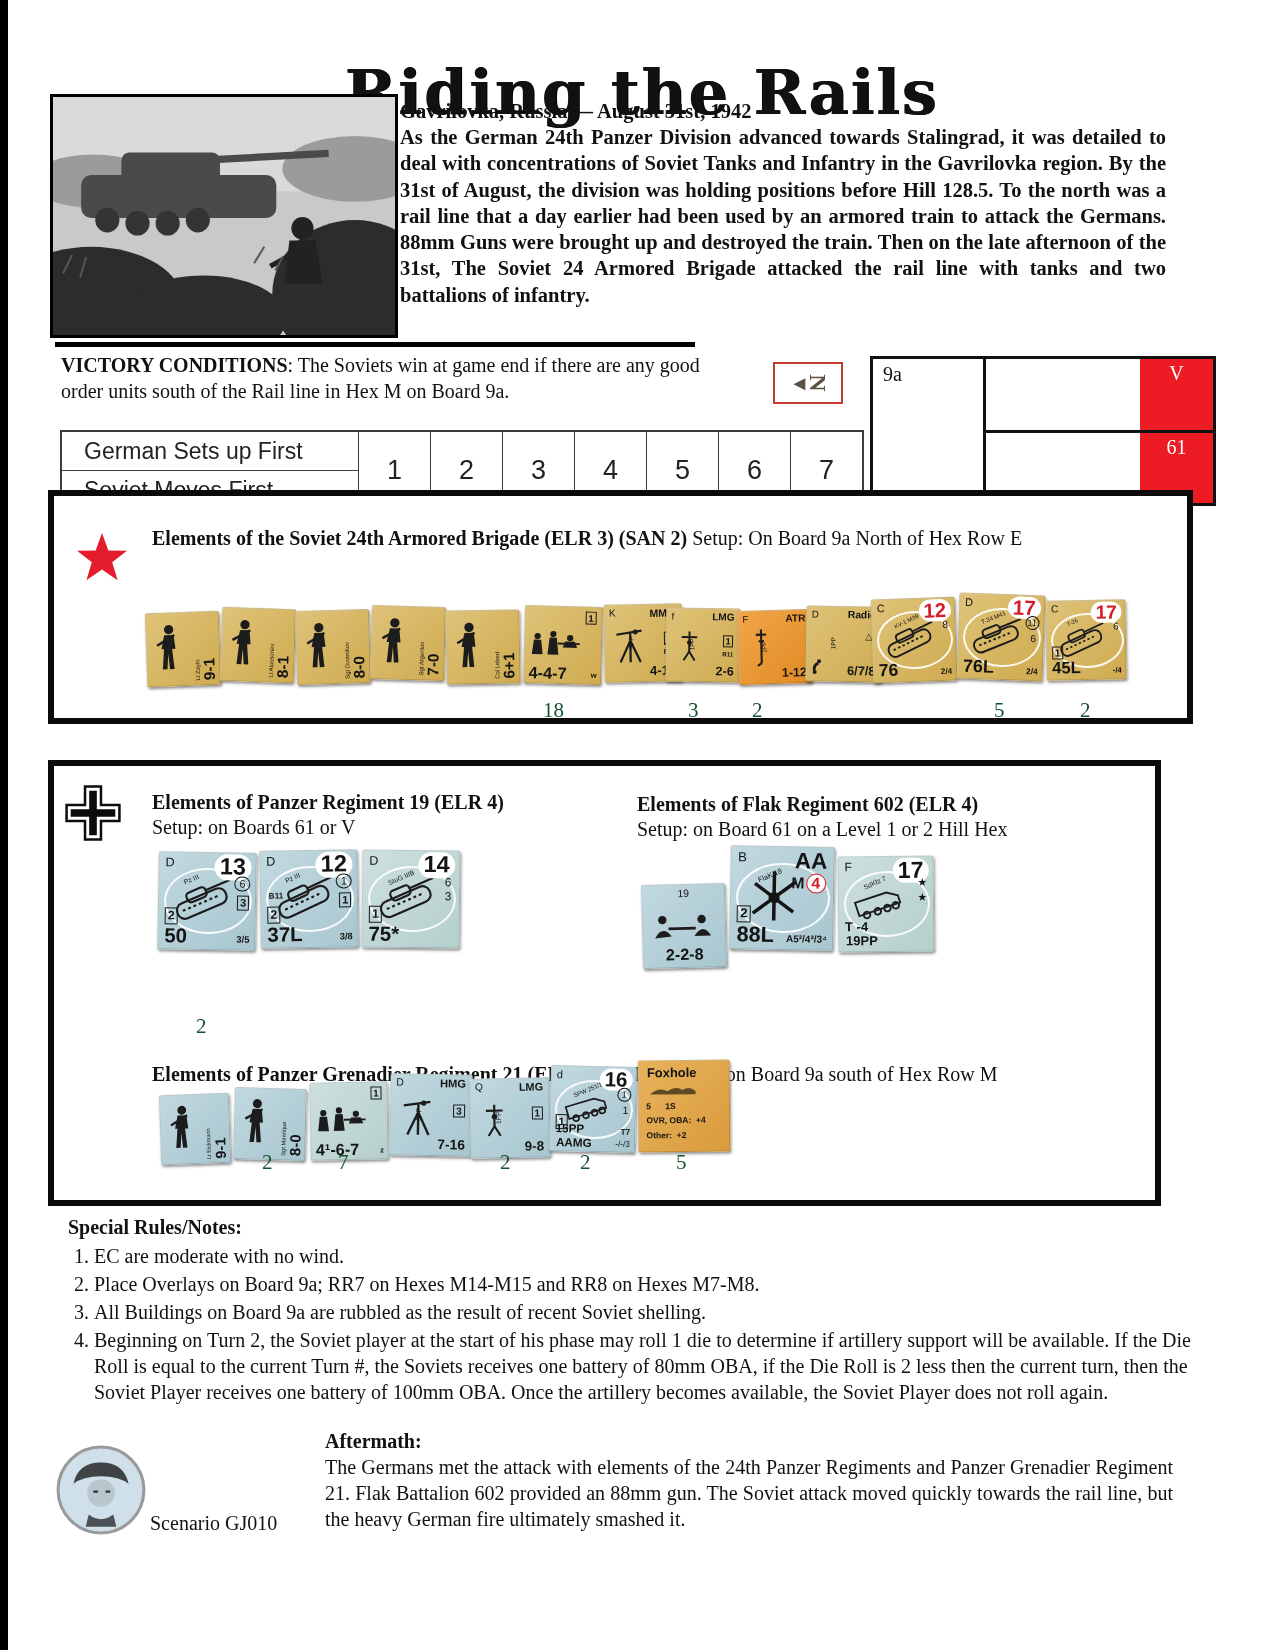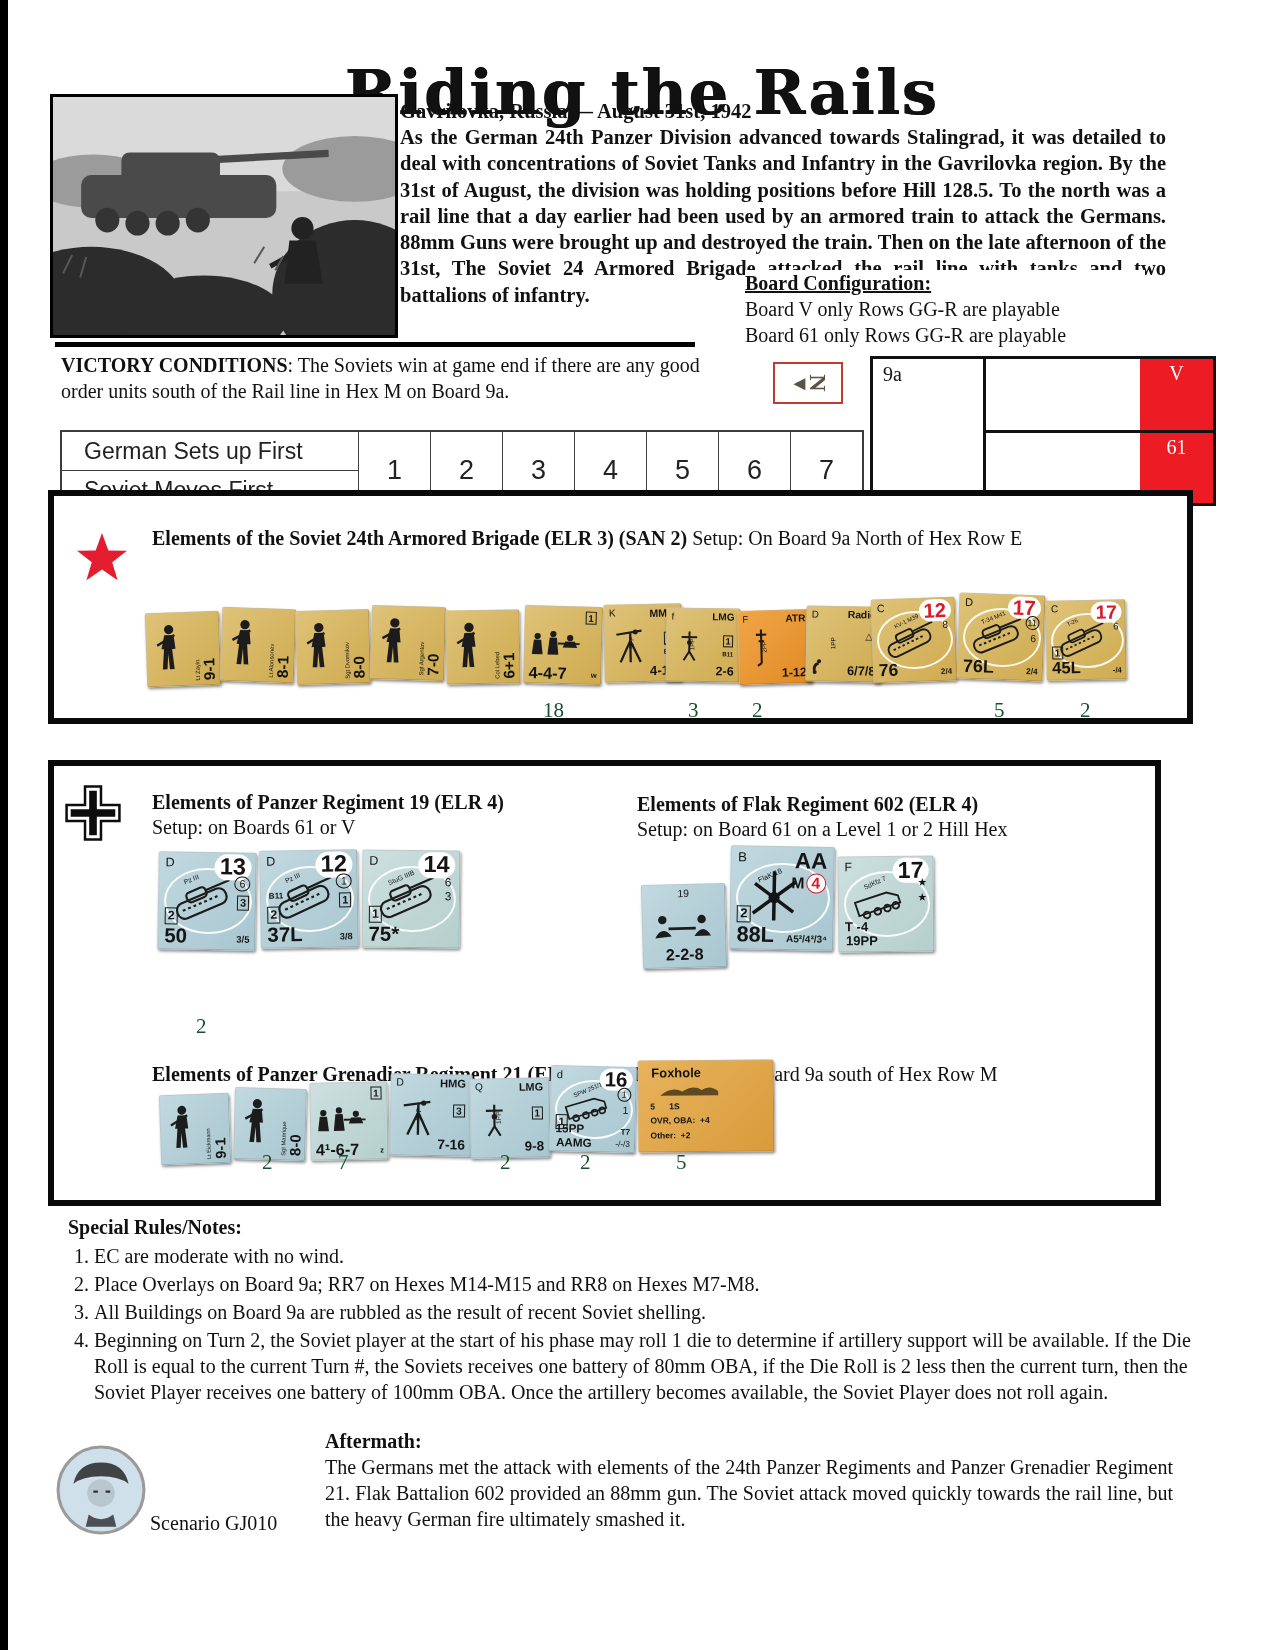--- a/index.html
+++ b/index.html
@@ -173,27 +173,20 @@
           <path d="M10 172l9-18M27 176l6-20M200 162l10-16M221 169l8-14"></path>
         </g>
     </svg>
   </div>
 
   <div class="intro">
     <div class="dateline">Gavrilovka, Russia — August 31st, 1942</div>
     <div class="body">As the German 24th Panzer Division advanced towards Stalingrad, it was detailed to deal with concentrations of Soviet Tanks and Infantry in the Gavrilovka region. By the 31st of August, the division was holding positions before Hill 128.5. To the north was a rail line that a day earlier had been used by an armored train to attack the Germans. 88mm Guns were brought up and destroyed the train. Then on the late afternoon of the 31st, The Soviet 24 Armored Brigade attacked the rail line with tanks and two battalions of infantry.</div>
   </div>
 
-  <div class="board-config">
-    <div class="bc-title">Board Configuration:</div>
-    <div>
-        <div>Board V only Rows GG-R are playable</div>
-        <div>Board 61 only Rows GG-R are playable</div>
-      </div>
-  </div>
 
   <div class="sep"></div>
 
   <div class="victory">
     <b>VICTORY CONDITIONS</b><span>: The Soviets win at game end if there are any good order units south of the Rail line in Hex M on Board 9a.</span>
   </div>
 
   <div class="north">
     <span class="ah">◄</span>
     <span class="nl">N</span>
@@ -655,21 +648,21 @@
         <span class="cn">d</span>
         <span class="big pill">16</span>
         <span class="circ">1</span>
         <span class="u1">1</span>
         <span class="box lb">1</span>
         <span class="bl up">15PP</span>
         <span class="bl2">AAMG</span>
         <span class="br up2">T7</span>
         <span class="br2">-/-/3</span>
       </div>
-      <div class="counter foxhole" style="left: 638px; top: 1060px; width: 92px; height: 92px; font-size: 14.72px; transform: rotate(-0.5deg); padding-left: 44px;">
+      <div class="counter foxhole" style="left: 638px; top: 1060px; width: 92px; height: 92px; font-size: 14.72px; transform: rotate(-0.5deg);">
         <span class="ic ic-foxhole">
           <svg viewBox="0 0 44 10">
             <path d="M1 9q8-7 16-3 8-5 14-1 6-4 12 1v3H1z" fill="#5d4a22"></path>
           </svg>
         </span>
         <span class="topc b">Foxhole</span>
         <span class="fx">5      1S<br>OVR, OBA:  +4<br>Other:  +2</span>
       </div>
       <span class="count" style="left: 543px; top: 698px;">18</span>
       <span class="count" style="left: 688px; top: 698px;">3</span>

